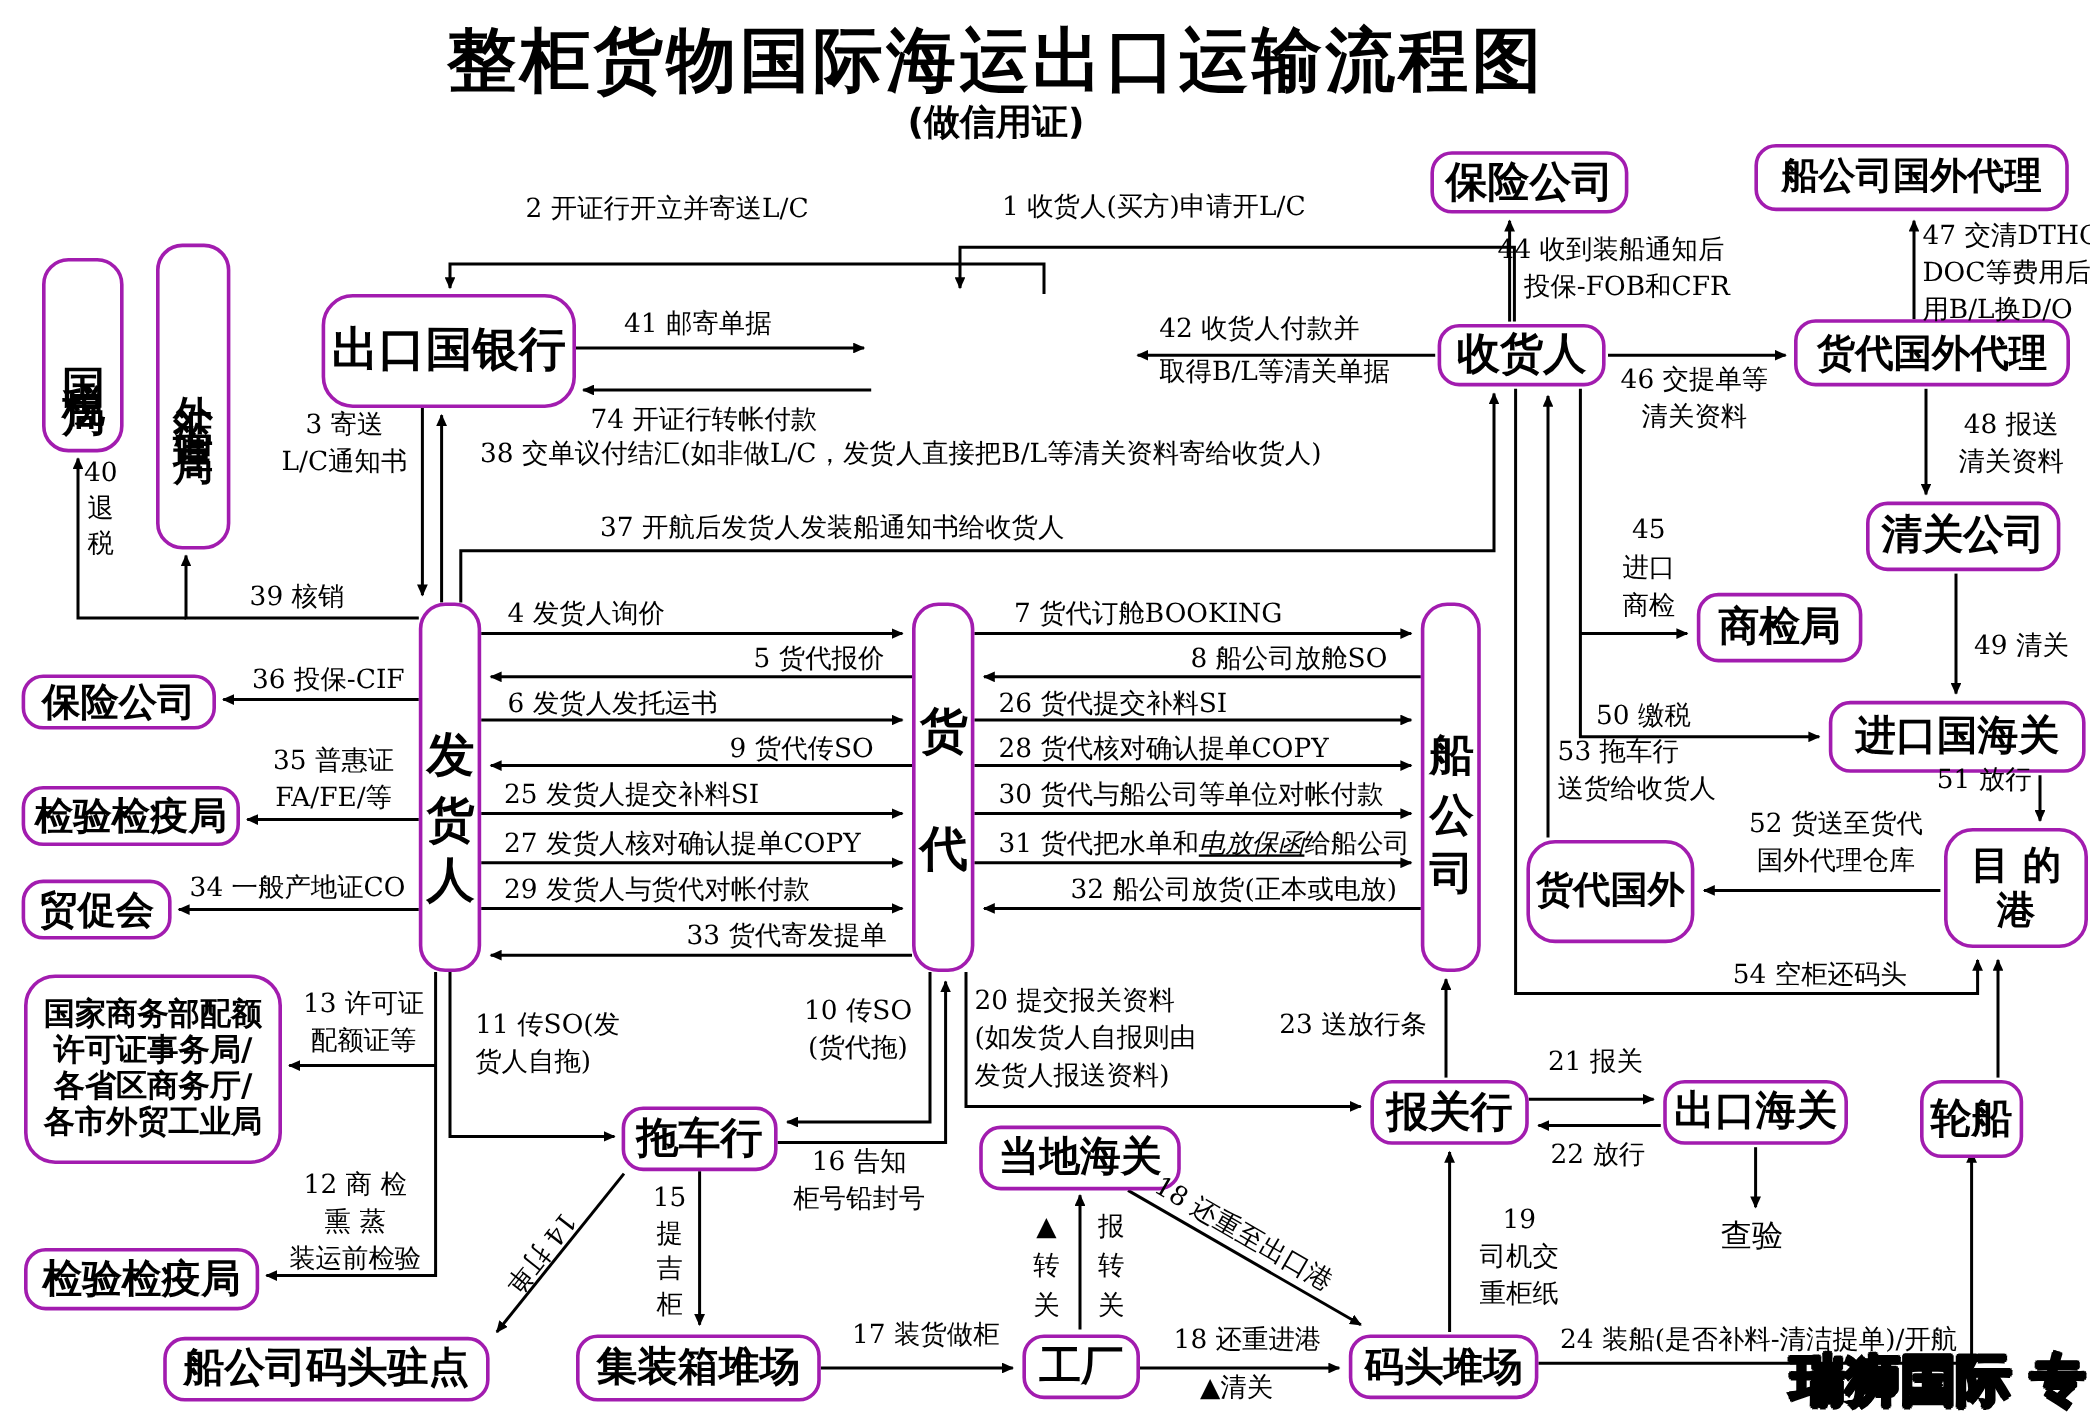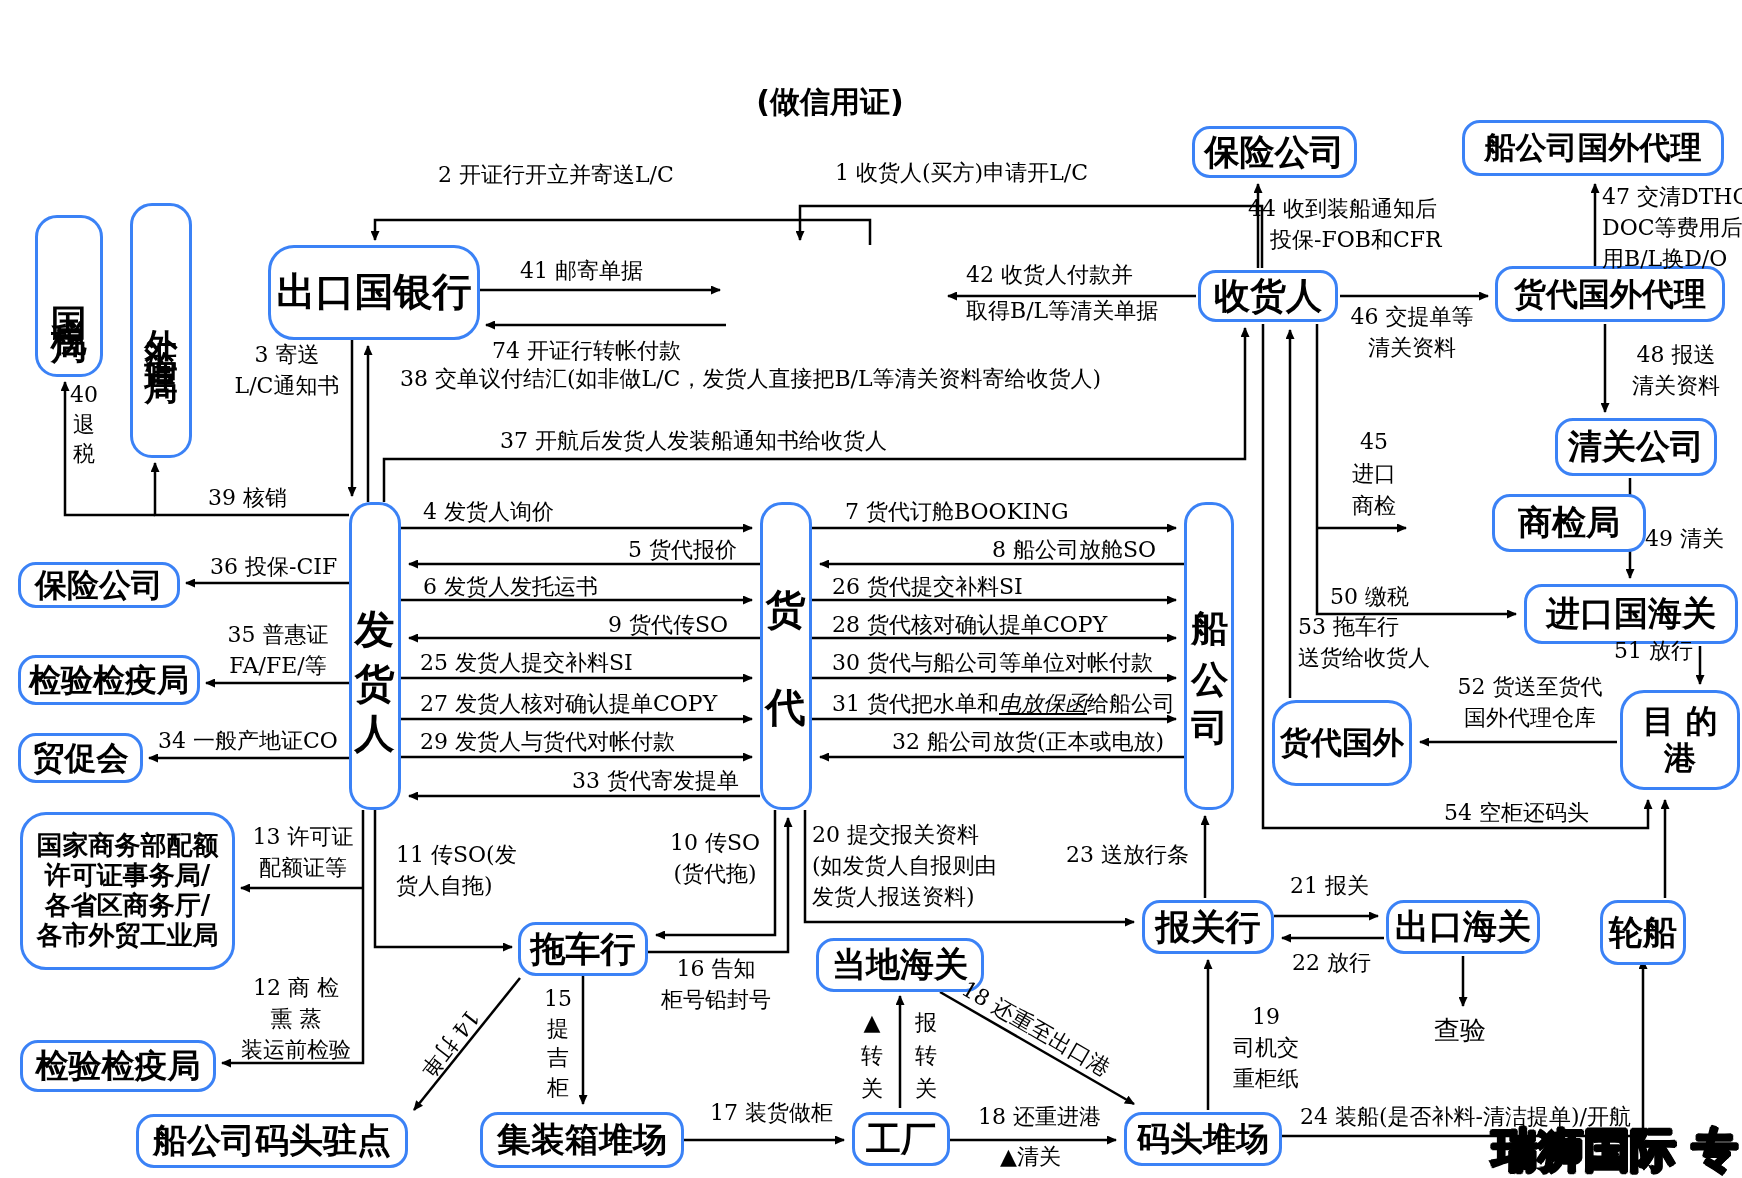--- a/index.html
+++ b/index.html
@@ -1,19 +1,19 @@
 <!DOCTYPE html>
 <html><head>
 <meta charset="utf-8">
 <style>
   html,body{margin:0;padding:0;background:#fff;}
   #canvas{position:relative;width:1742px;height:1178px;background:#fff;overflow:hidden;
           font-family:"DejaVu Sans","Liberation Sans",sans-serif;color:#000;}
   #flow-svg{position:absolute;left:0;top:0;z-index:1;}
-  .node{position:absolute;box-sizing:border-box;background:#fff;border:3px solid #3b82f6;
+  .node{position:absolute;box-sizing:border-box;background:#fff;border:3px solid #a21caf;
         border-radius:18px;display:flex;align-items:center;justify-content:center;
         font-weight:900;text-align:center;z-index:2;line-height:1.15;}
   .vnode{writing-mode:vertical-rl;text-orientation:upright;}
   .lbl{position:absolute;z-index:3;font-family:"DejaVu Serif","Liberation Serif",serif;
        font-size:22px;line-height:1.4;white-space:nowrap;color:#000;}
   .lbl .ln{white-space:nowrap;}
   .ctr{text-align:center;}
   .rot{transform-origin:center center;}
   .em31{font-style:italic;text-decoration:underline;}
   #page-title{position:absolute;left:0;top:12px;width:1660px;text-align:center;z-index:3;
@@ -22,20 +22,21 @@
       font-size:30px;font-weight:800;}
   #watermark{position:absolute;left:1492px;top:1120px;z-index:4;font-size:46px;font-weight:900;
       color:#fff;-webkit-text-stroke:2.5px #000;
       text-shadow:2px 0 0 #000,-2px 0 0 #000,0 2px 0 #000,0 -2px 0 #000;}
 </style>
 </head>
 <body>
 
 <div id="canvas">
 
+  <div id="page-title">整柜货物国际海运出口运输流程图</div>
   <div id="page-subtitle">(做信用证)</div>
 
   <svg id="flow-svg" width="1742" height="1178" viewBox="0 0 1742 1178">
     <defs>
       <marker id="ah" markerWidth="11" markerHeight="9" refX="9" refY="4.5" orient="auto" markerUnits="userSpaceOnUse">
         <path d="M0,0 L10,4.5 L0,9 Z" fill="#000"></path>
       </marker>
     </defs>
     <g fill="none" stroke="#000" stroke-width="2.5">
       <path d="M1262 268 V206 H800 V240" marker-end="url(#ah)"></path>
@@ -100,21 +101,21 @@
   </svg>
 
   <div class="node vnode" style="left:35px;top:215px;width:68px;height:162px;font-size:36px;letter-spacing:12px;border-radius:22px;">国税局</div>
   <div class="node vnode" style="left:130px;top:203px;width:62px;height:255px;font-size:33px;letter-spacing:11px;border-radius:22px;">外汇管理局</div>
   <div class="node" style="left:268px;top:245px;width:212px;height:95px;font-size:39px;border-radius:26px;">出口国银行</div>
   <div class="node" style="left:1192px;top:126px;width:165px;height:52px;font-size:35px;">保险公司</div>
   <div class="node" style="left:1462px;top:120px;width:262px;height:56px;font-size:31px;">船公司国外代理</div>
   <div class="node" style="left:1198px;top:270px;width:140px;height:52px;font-size:36px;">收货人</div>
   <div class="node" style="left:1495px;top:266px;width:230px;height:56px;font-size:32px;">货代国外代理</div>
   <div class="node" style="left:1555px;top:418px;width:162px;height:58px;font-size:34px;">清关公司</div>
-  <div class="node" style="left:1492px;top:494px;width:154px;height:58px;font-size:34px;">商检局</div>
+  <div class="node" style="left:1414px;top:494px;width:138px;height:58px;font-size:34px;">商检局</div>
   <div class="node" style="left:1524px;top:584px;width:214px;height:60px;font-size:34px;">进口国海关</div>
   <div class="node" style="left:1620px;top:690px;width:120px;height:100px;font-size:32px;border-radius:24px;">目 的 港</div>
   <div class="node" style="left:1272px;top:700px;width:140px;height:86px;font-size:31px;border-radius:24px;">货代国外</div>
   <div class="node vnode" style="left:349px;top:502px;width:52px;height:308px;font-size:40px;letter-spacing:52px;border-radius:22px;">发货人</div>
   <div class="node vnode" style="left:760px;top:502px;width:52px;height:308px;font-size:40px;letter-spacing:100px;border-radius:22px;">货代</div>
   <div class="node vnode" style="left:1184px;top:502px;width:50px;height:308px;font-size:37px;letter-spacing:50px;border-radius:22px;">船公司</div>
   <div class="node" style="left:18px;top:562px;width:162px;height:46px;font-size:32px;">保险公司</div>
   <div class="node" style="left:18px;top:655px;width:182px;height:50px;font-size:32px;">检验检疫局</div>
   <div class="node" style="left:18px;top:733px;width:125px;height:50px;font-size:32px;">贸促会</div>
   <div class="node" style="left:20px;top:812px;width:215px;height:158px;font-size:26px;border-radius:26px;">

